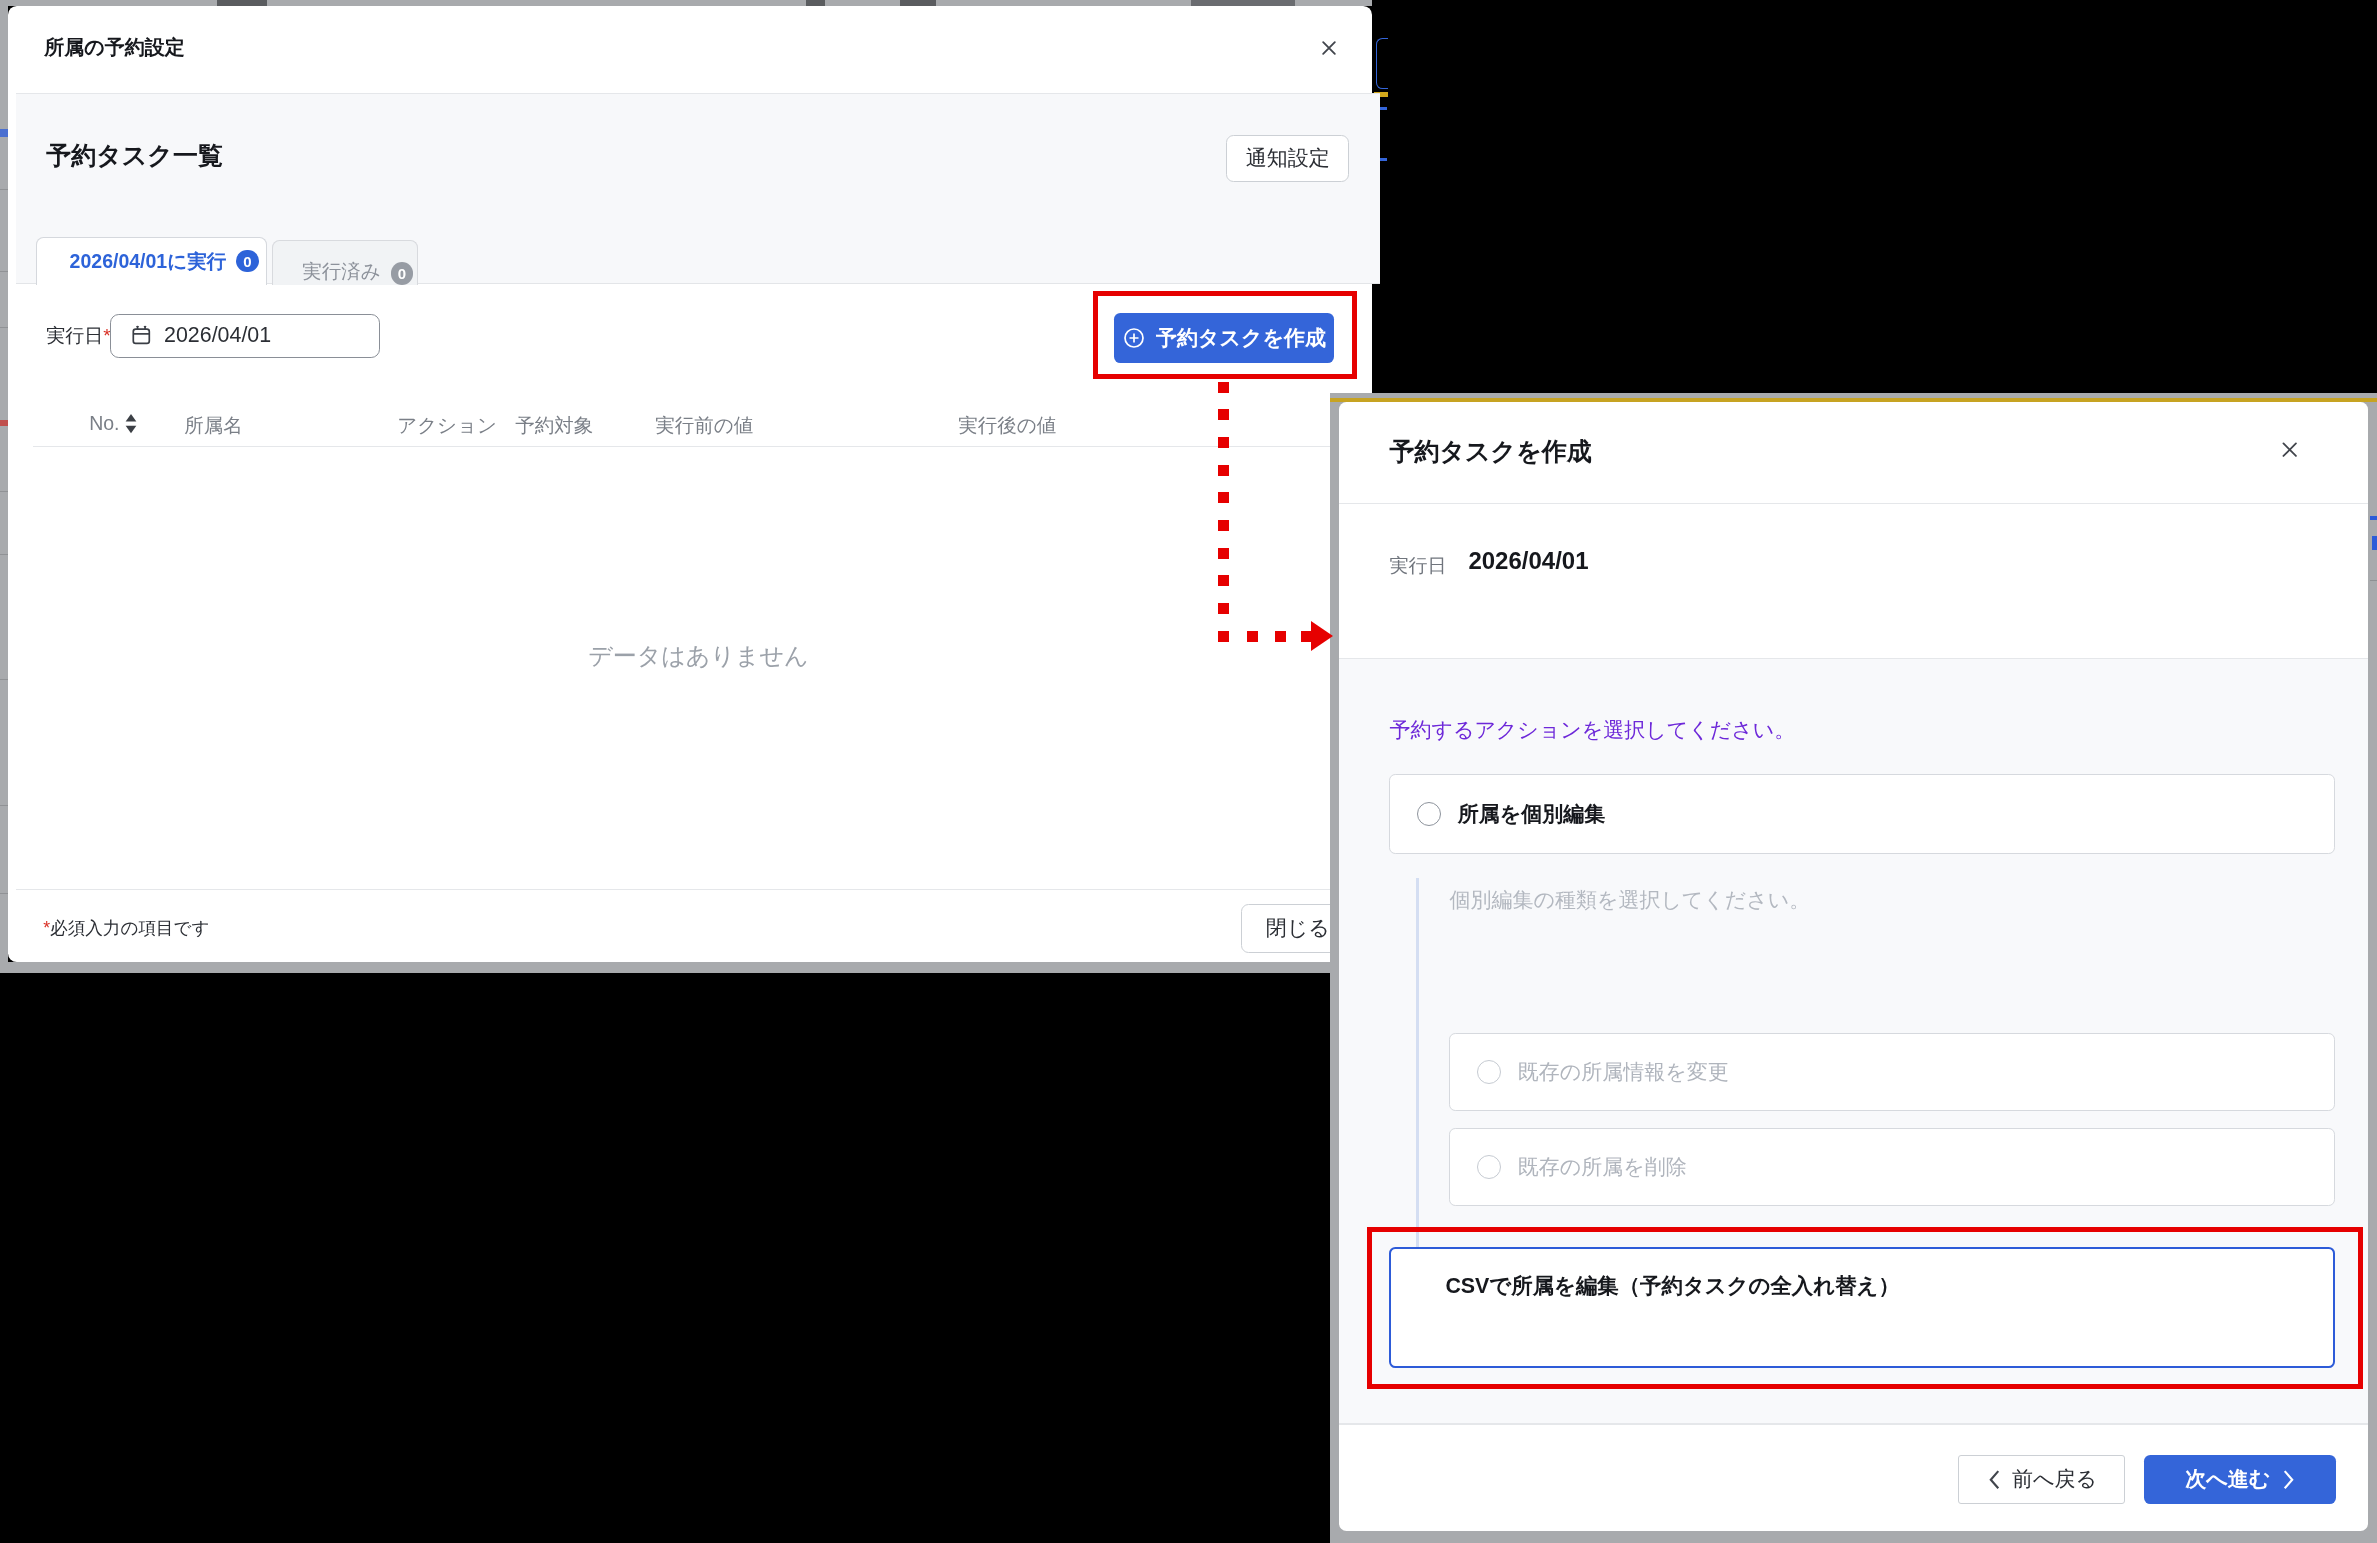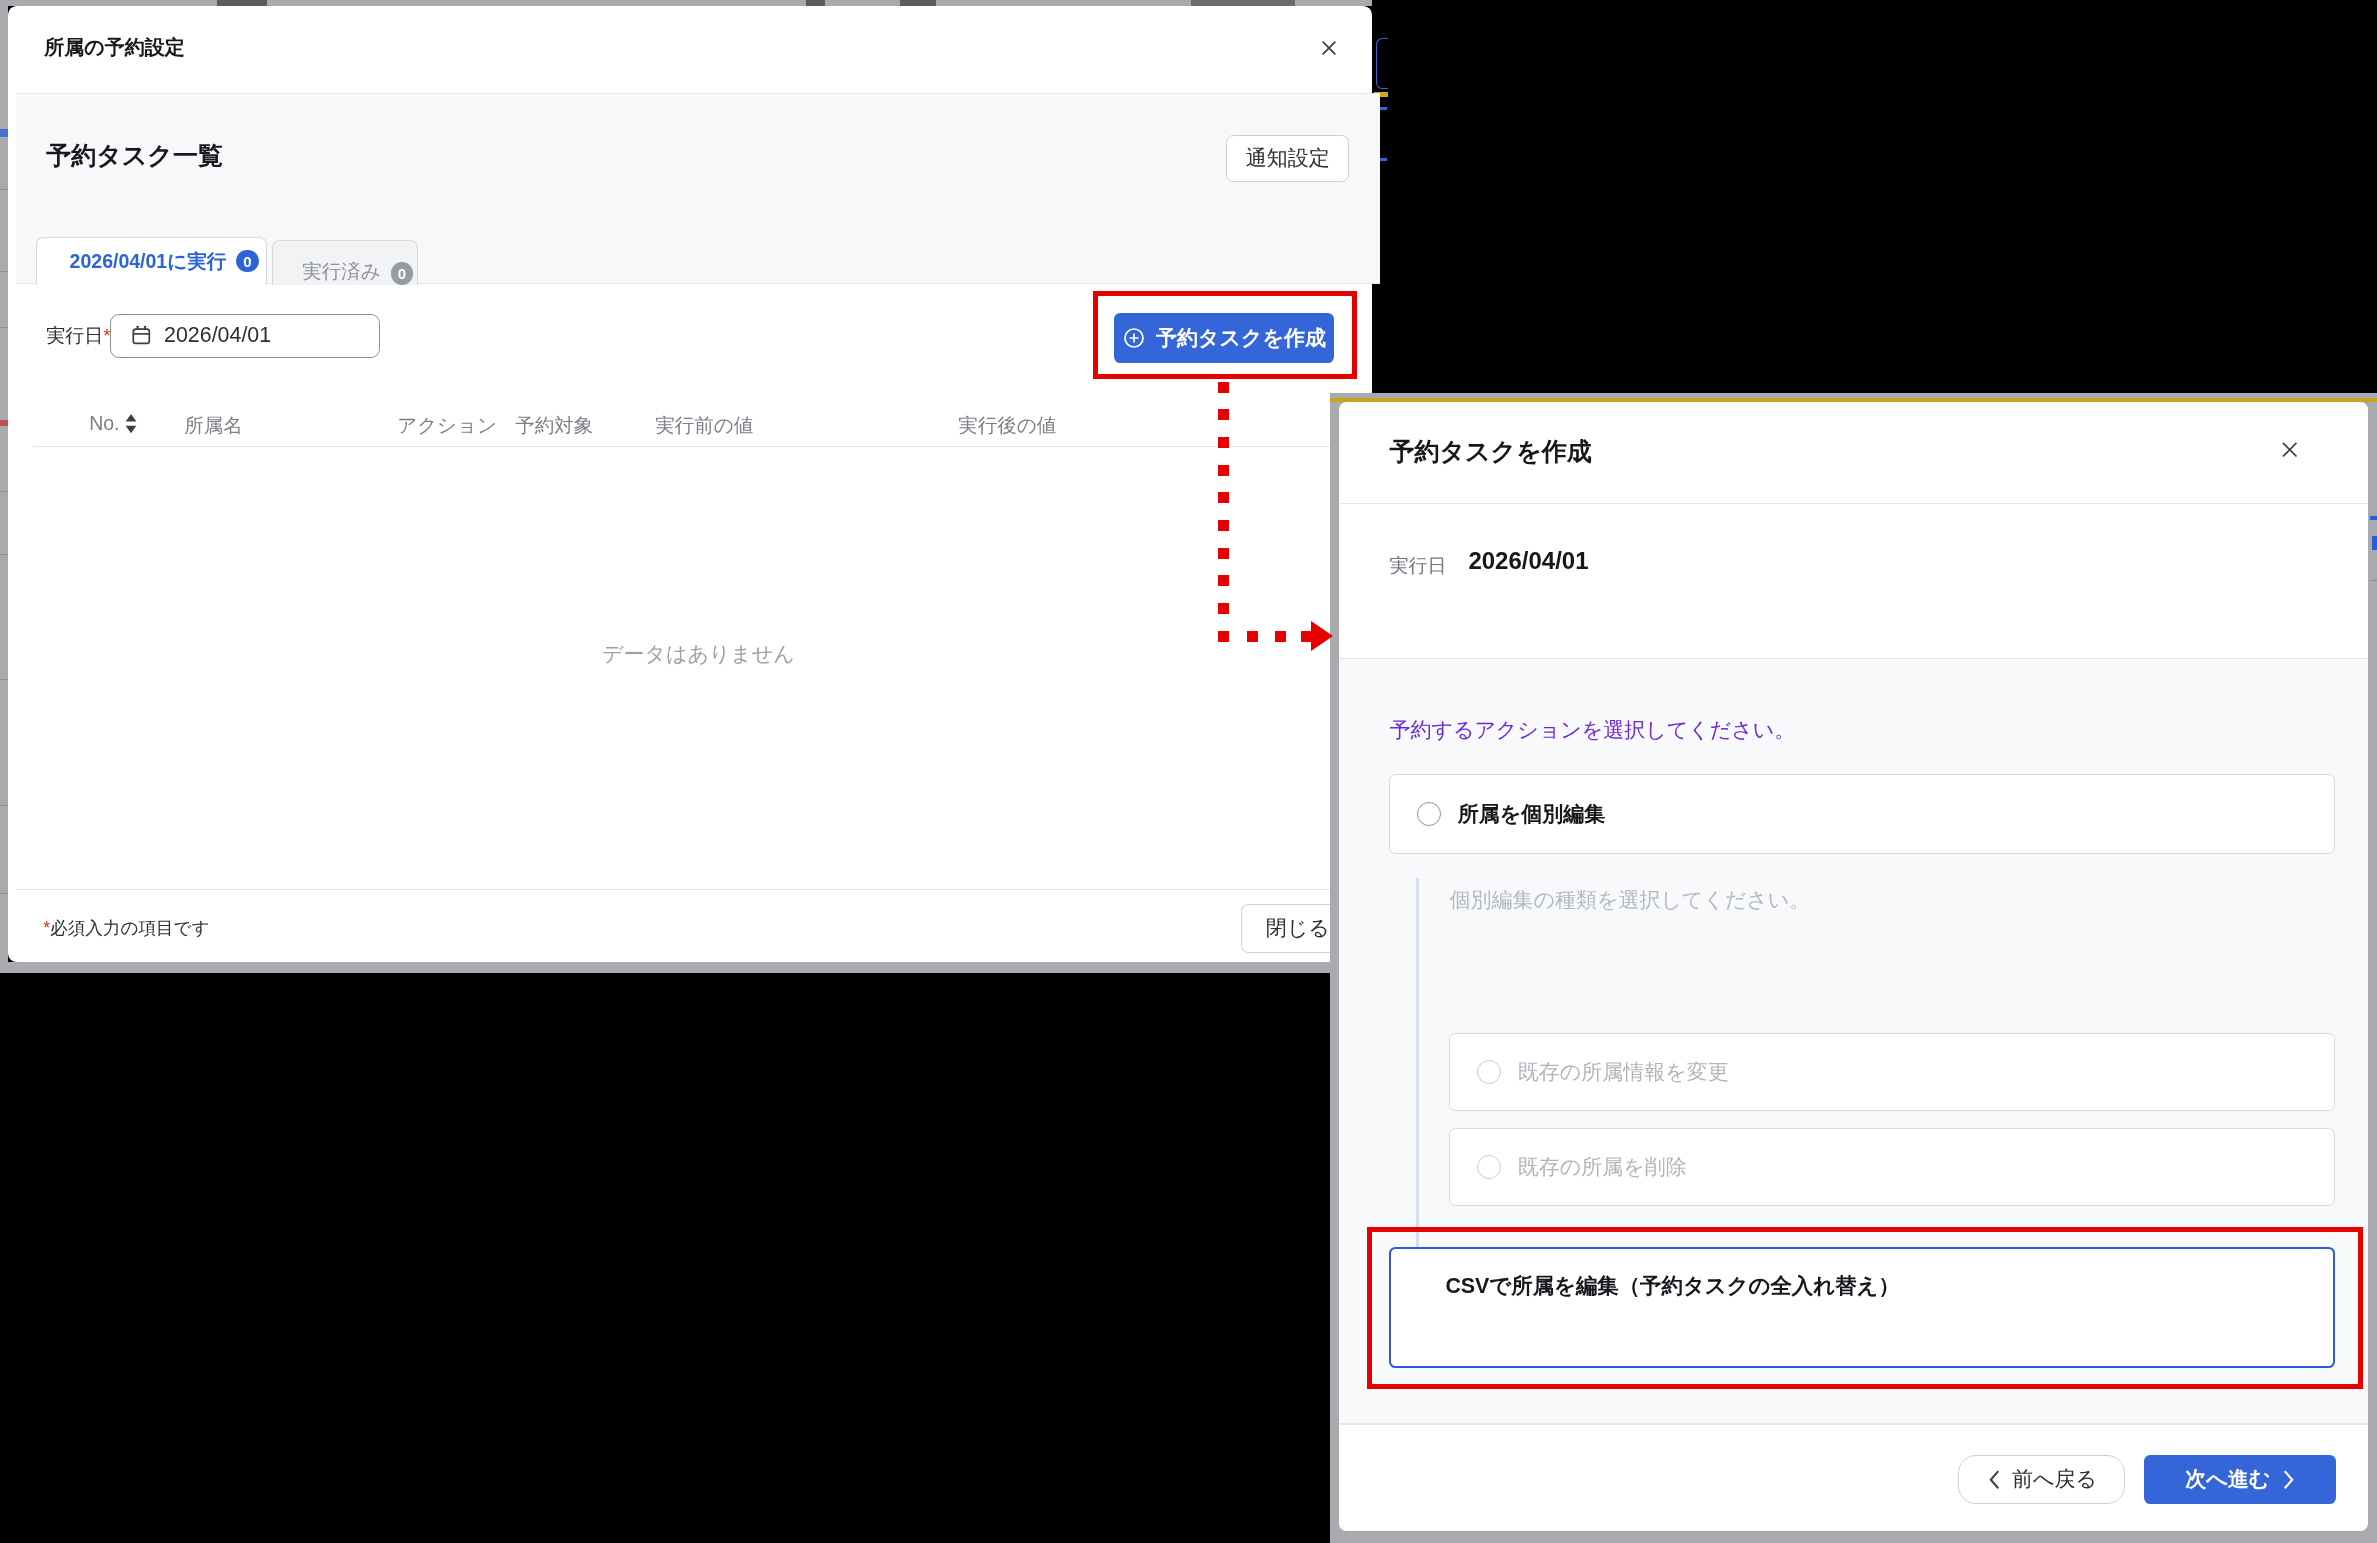--- a/index.html
+++ b/index.html
@@ -35,21 +35,21 @@
   #exec-label{left:38px;top:317px;font-size:19px;color:#2b2e34;}
   .req{color:#d93025;}
   #date-input{left:102px;top:308px;width:270px;height:44px;background:#fff;border:1.3px solid #8a8f97;border-radius:8.8px;
               display:flex;align-items:center;gap:11.3px;padding-left:19px;font-size:21.4px;color:#2b2e34;cursor:text;}
   .annot{border:5.7px solid #e60000;z-index:6;}
   #annot-btn{left:1093px;top:291px;width:264px;height:88px;}
   .btn-primary{background:#3465d9;color:#fff;font-weight:bold;border:none;}
   #create-btn{left:1114px;top:313px;width:220px;height:50px;font-size:21px;display:flex;gap:10px;z-index:7;border-radius:6.3px;}
   .thead{top:406px;font-size:19.5px;color:#7a7f87;}
   #th-border{left:25px;top:440px;width:1326px;}
-  #empty-text{left:8.2px;top:634px;width:1364px;text-align:center;font-size:21px;color:#9ba1a9;}
+  #empty-text{left:8.2px;top:634px;width:1364px;text-align:center;font-size:24px;color:#9ba1a9;}
   #lfoot-div{left:8.2px;top:883px;width:1364px;}
   #req-note{left:35px;top:910px;font-size:17.6px;color:#2b2e34;}
   #close-btn2{left:1233px;top:898px;width:113px;height:49px;}
 
   
   #rpanel{left:1330px;top:393px;width:1048px;height:1150px;background:#a8aaad;z-index:4;}
   #ryellow{left:0;top:5px;width:1048px;height:3.8px;background:#c7a322;}
   #rmodal{left:9.4px;top:8.8px;width:1029px;height:1129px;background:#fff;border-radius:7.5px;}
   #rmodal-title{left:50px;top:33px;font-size:25px;font-weight:bold;}
   #rmodal-close{left:937px;top:35px;}
@@ -62,21 +62,21 @@
   #card-individual{left:50px;top:372px;width:946px;height:80px;font-size:21px;font-weight:bold;color:#16181d;}
   #vline{left:77px;top:476px;width:2.5px;height:455px;background:#d4def2;}
   #sub-prompt{left:110px;top:484px;font-size:21px;color:#b3b8c0;}
   .subcard{left:110px;width:886px;height:78px;font-size:21px;color:#b0b5bd;font-weight:normal;}
   #sub1{top:534px;} #sub2{top:631px;} #sub3{top:726px;}
   #annot-csv{left:28px;top:825px;width:996px;height:162px;}
   #card-csv{left:50px;top:845px;width:946px;height:121px;background:#fff;border:2.2px solid #2d5bd8;border-radius:6.3px;z-index:7;}
   #csv-title{left:106px;top:869px;font-size:21.4px;font-weight:bold;color:#16181d;}
   #csv-desc{left:107px;top:917px;font-size:19.5px;color:#7d828a;}
   #rfoot-div{left:0;top:1022px;width:1029px;}
-  #back-btn{left:619px;top:1053px;width:167px;height:49px;font-size:21px;gap:11.3px;border-radius:18px;}
+  #back-btn{left:619px;top:1053px;width:167px;height:49px;font-size:21px;gap:11.3px;border-radius:3px;}
   #next-btn{left:805px;top:1053px;width:192px;height:49px;font-size:21px;gap:11.3px;border-radius:6.3px;}
 
   
   .radio{width:22.6px;height:22.6px;border-radius:50%;background:#fff;border:1.9px solid #8d939c;flex:0 0 auto;
          display:flex;align-items:center;justify-content:center;}
   .radio.disabled{border-color:#c6cbd2;}
   .radio.selected{border-color:#2d5bd8;}
   .radio .dot{width:11.3px;height:11.3px;border-radius:50%;background:#2d5bd8;}
   #csv-radio{position:absolute;left:69px;top:868px;}
 

